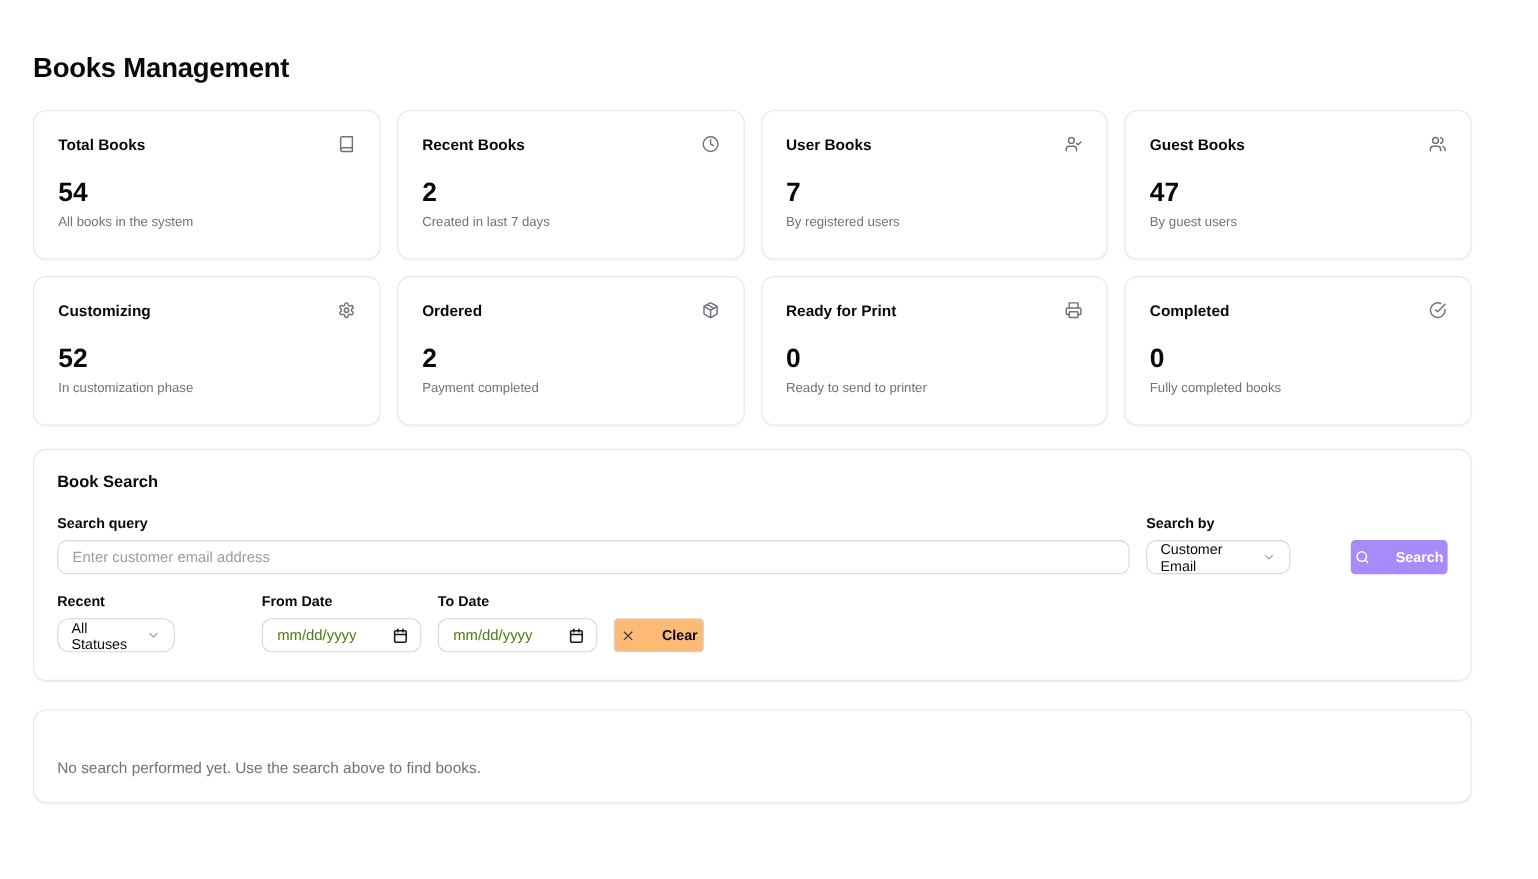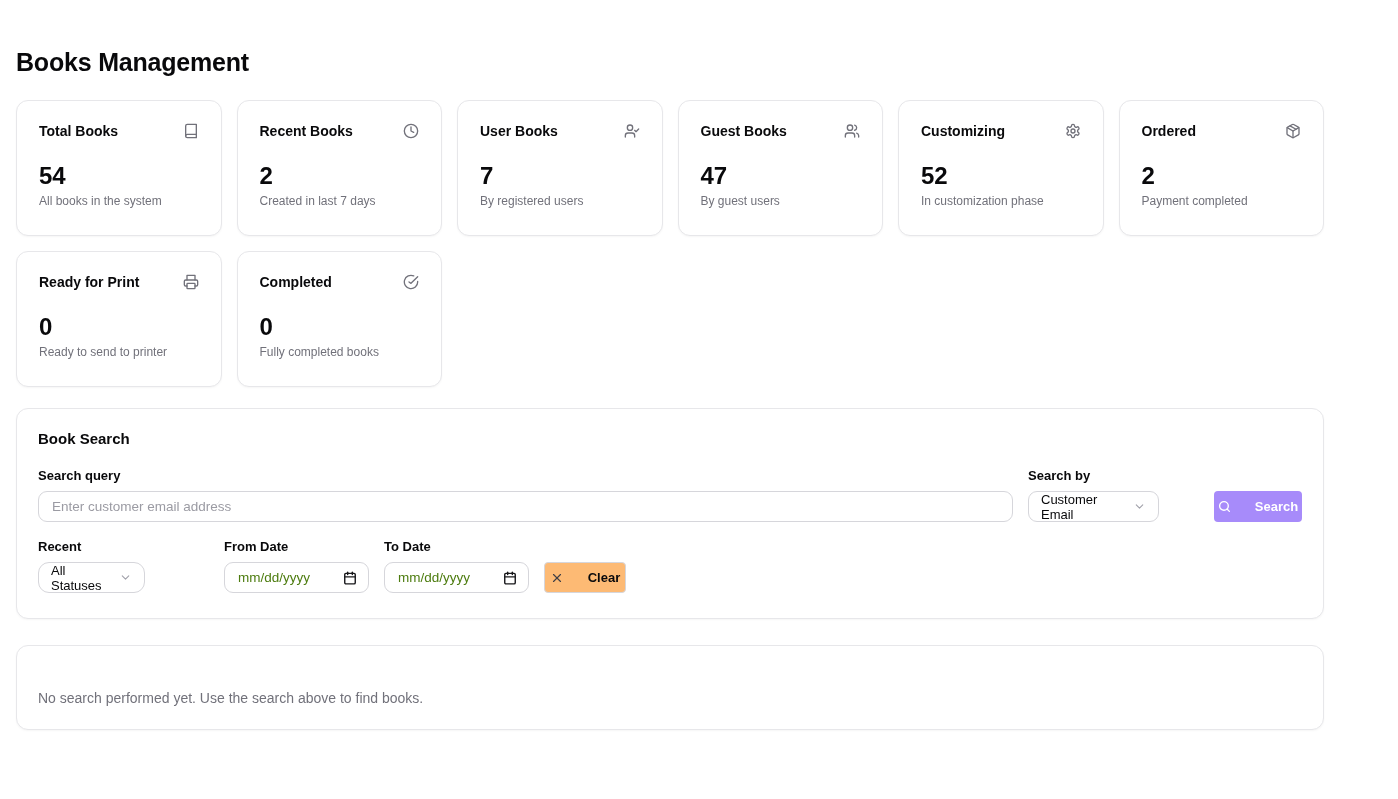--- a/index.html
+++ b/index.html
@@ -6,35 +6,35 @@
   html, body { background: #ffffff; }
   body {
     font-family: "Liberation Sans", "DejaVu Sans", sans-serif;
     color: #09090b;
     width: 1398px;
     height: 799px;
     overflow: hidden;
   }
   .page {
     width: 1308px;
-    margin-left: 16px;
+    margin-left: 30px;
     padding-top: 48px;
   }
   .page-title {
     font-size: 25px;
     font-weight: 700;
     letter-spacing: -0.2px;
     color: #09090b;
   }
 
   
   .stats-grid {
     margin-top: 23px;
     display: grid;
-    grid-template-columns: repeat(6, 1fr);
+    grid-template-columns: repeat(4, 1fr);
     gap: 15px;
   }
   .card {
     background: #fff;
     border: 1px solid #e7e7ea;
     border-radius: 12px;
     box-shadow: 0 1px 2px rgba(0,0,0,0.04);
   }
   .stat-card {
     height: 136px;

